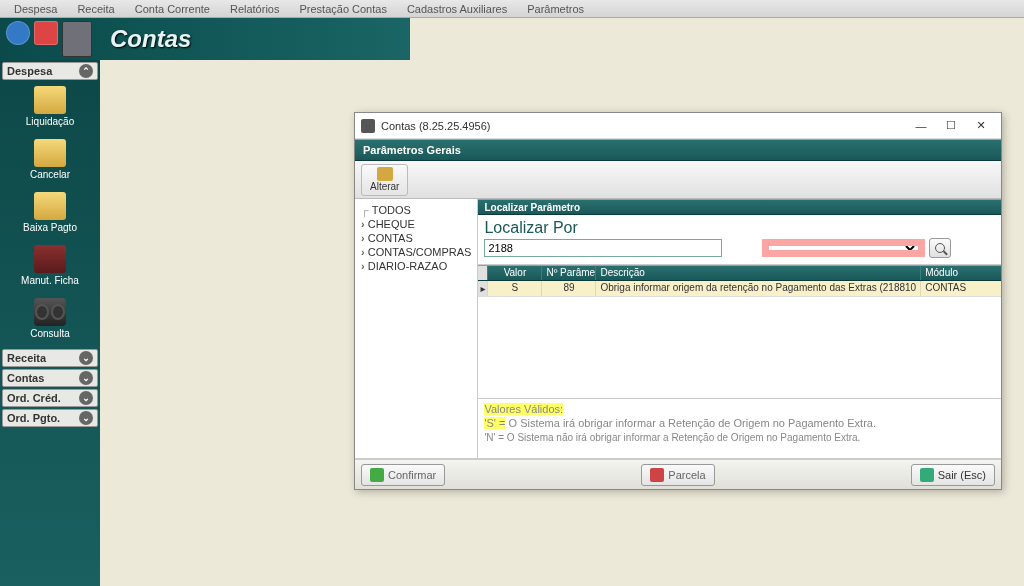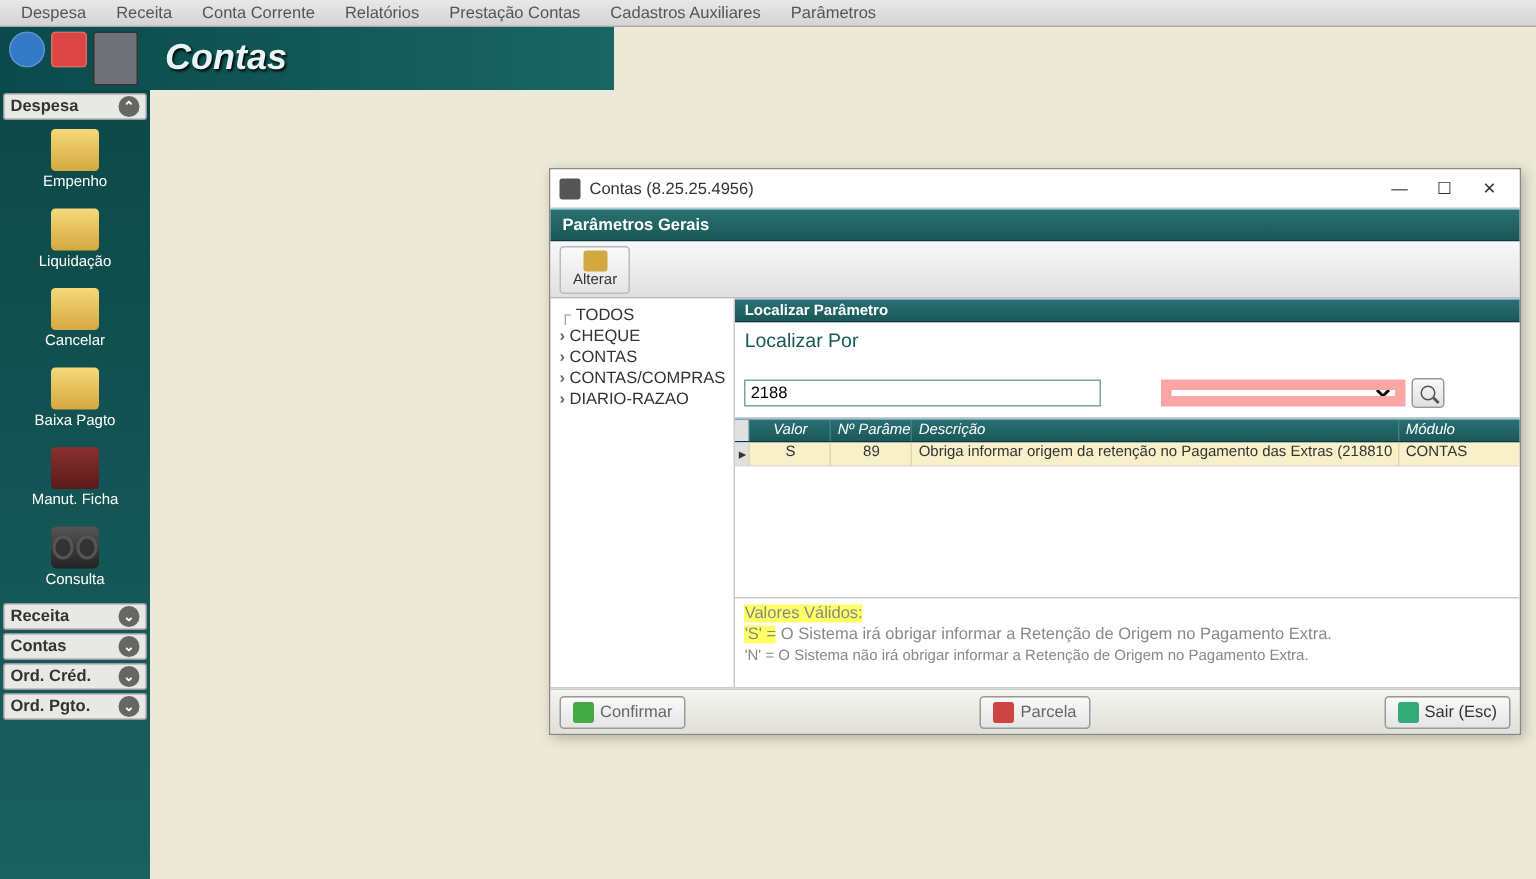--- a/index.html
+++ b/index.html
@@ -27,21 +27,21 @@
   .sidebar-icon.folder { background: linear-gradient(to bottom, #f5d97a, #d4a840); border-radius: 3px; }
   .sidebar-icon.chest { background: linear-gradient(to bottom, #8a3030, #5a1a1a); border-radius: 3px; }
   .sidebar-icon.binoc { background: linear-gradient(to bottom, #555, #222); border-radius: 4px; display:flex; }
   .sidebar-icon.binoc::before, .sidebar-icon.binoc::after { content:''; width:12px; height:12px; background:#333; border:2px solid #555; border-radius:50%; margin:6px 1px; }
   .sidebar-label { color: #fff; font-size: 10px; text-align: center; }
   
   
   .main { position: absolute; left: 100px; top: 60px; right: 0; bottom: 0; background: #ece9d8; }
   
   
-  .window { position: absolute; left: 266px; top: 52px; width: 648px; height: 378px; background: #fff; border: 1px solid #888; box-shadow: 2px 2px 8px rgba(0,0,0,0.25); display: flex; flex-direction: column; }
+  .window { position: absolute; left: 254px; top: 52px; width: 648px; height: 378px; background: #fff; border: 1px solid #888; box-shadow: 2px 2px 8px rgba(0,0,0,0.25); display: flex; flex-direction: column; }
   .win-titlebar { height: 26px; background: #fff; display: flex; align-items: center; padding: 0 6px; border-bottom: 1px solid #ddd; }
   .win-appicon { width: 14px; height: 14px; background: #555; margin-right: 6px; border-radius:2px; }
   .win-title { flex: 1; color: #333; }
   .win-controls { display: flex; gap: 14px; padding-right: 6px; }
   .win-btn { width: 16px; height: 16px; display: flex; align-items: center; justify-content: center; color: #333; cursor: pointer; font-family: 'Segoe UI Symbol', Arial; }
   
   .win-subtitle { background: linear-gradient(to bottom, #2a7070, #1a5858); color: #fff; font-weight: bold; padding: 4px 8px; height: 22px; display: flex; align-items: center; border-top:1px solid #7ab; border-bottom:1px solid #0a3a3a; }
   
   .win-toolbar { background: linear-gradient(to bottom, #f8f8f8, #e0e0e0); height: 38px; display: flex; align-items: center; padding: 2px 6px; border-bottom: 1px solid #bbb; }
   .toolbar-btn { display: flex; flex-direction: column; align-items: center; padding: 2px 8px; border: 1px solid #bbb; border-radius: 3px; background: linear-gradient(to bottom, #fafafa, #e4e4e4); cursor: pointer; height: 32px; justify-content:center; }
@@ -53,31 +53,31 @@
   
   .tree-panel { width: 128px; background: #fff; border-right: 1px solid #ccc; padding: 4px; }
   .tree-item { padding: 1px 2px; color: #333; cursor: pointer; white-space: nowrap; }
   .tree-item::before { content: '› '; color: #666; font-weight:bold; }
   .tree-item.root::before { content: '┌ '; color:#999; }
   
   
   .content-panel { flex: 1; display: flex; flex-direction: column; background: #c4b5fd; }
   .search-header { background: linear-gradient(to bottom, #2a7070, #1a5858); color: #fff; font-weight: bold; padding: 2px 6px; height: 16px; font-size: 10px; border-top:1px solid #7ab; border-bottom:1px solid #0a3a3a; }
   .search-row { padding: 4px 6px 6px 6px; background: #fff; border-bottom:1px solid #ccc; }
-  .search-label { color: #1a5858; font-size: 13px; display:block; margin-bottom:18px; }
+  .search-label { color: #1a5858; font-size: 16px; display:block; margin-bottom:1px; }
   .search-controls { display: flex; gap: 4px; align-items: center; }
   .search-input { flex: 0 0 238px; border: 1px solid #7a9; padding: 1px 3px; height: 18px; background:#fff; }
   .search-select { border: 7px solid #fca5a5; padding: 1px 5px; height: 18px; flex: 0 0 118px; background:#fff;margin-left:36px; }
   .search-btn { width: 22px; height: 20px; border: 1px solid #999; background: linear-gradient(to bottom,#fafafa,#e0e0e0); border-radius:3px; display:flex; align-items:center; justify-content:center; }
   .mag { width:10px; height:10px; border:1.5px solid #555; border-radius:50%; position:relative; }
   .mag::after { content:''; position:absolute; width:5px; height:1.5px; background:#555; right:-4px; bottom:-1px; transform:rotate(45deg); }
   
   .grid { flex: 0 0 auto; }
   .grid-head { display: flex; background: linear-gradient(to bottom, #2a7070, #1a5858); color: #fff; height: 16px; border-top:1px solid #7ab; border-bottom:1px solid #0a3a3a; }
-  .grid-head > div { padding: 1px 4px; border-right: 1px solid #3a8080; font-size: 10px; overflow:hidden; white-space:nowrap;font-style:italic; }
+  .grid-head > div { padding: 1px 4px; border-right: 1px solid #3a8080; font-size: 10px; overflow:hidden; white-space:nowrap; }
   .grid-row { display: flex; background: #f8f0c8; height: 16px; border-bottom:1px solid #ddd; }
   .grid-row > div { padding: 1px 4px; border-right: 1px solid #e0d8b0; font-size: 10px; overflow:hidden; white-space:nowrap; color:#333; }
   .row-indicator { width: 10px; background:#e0e0e0; border-right:1px solid #bbb; display:flex; align-items:center; justify-content:center; color:#333; flex-shrink:0; }
   .col-valor { width: 54px; text-align:center; }
   .col-num { width: 54px; text-align:center; }
   .col-desc { flex: 1; }
   .col-mod { width: 86px; }
   
   .grid-body-empty { flex:1; background:#fff; }
   
@@ -112,24 +112,20 @@
     <div class="header-icon red"></div>
     <div class="header-icon safe"></div>
   </div>
   <div class="header-title">Contas</div>
 </div>
 
 <div class="sidebar">
   <div class="sidebar-group-header">
     <span>Despesa</span>
     <span class="sidebar-chevron">⌃</span>
-  </div>
-  <div class="sidebar-item">
-    <div class="sidebar-icon folder"></div>
-    <div class="sidebar-label">Empenho</div>
   </div>
   <div class="sidebar-item">
     <div class="sidebar-icon folder"></div>
     <div class="sidebar-label">Liquidação</div>
   </div>
   <div class="sidebar-item">
     <div class="sidebar-icon folder"></div>
     <div class="sidebar-label">Cancelar</div>
   </div>
   <div class="sidebar-item">

